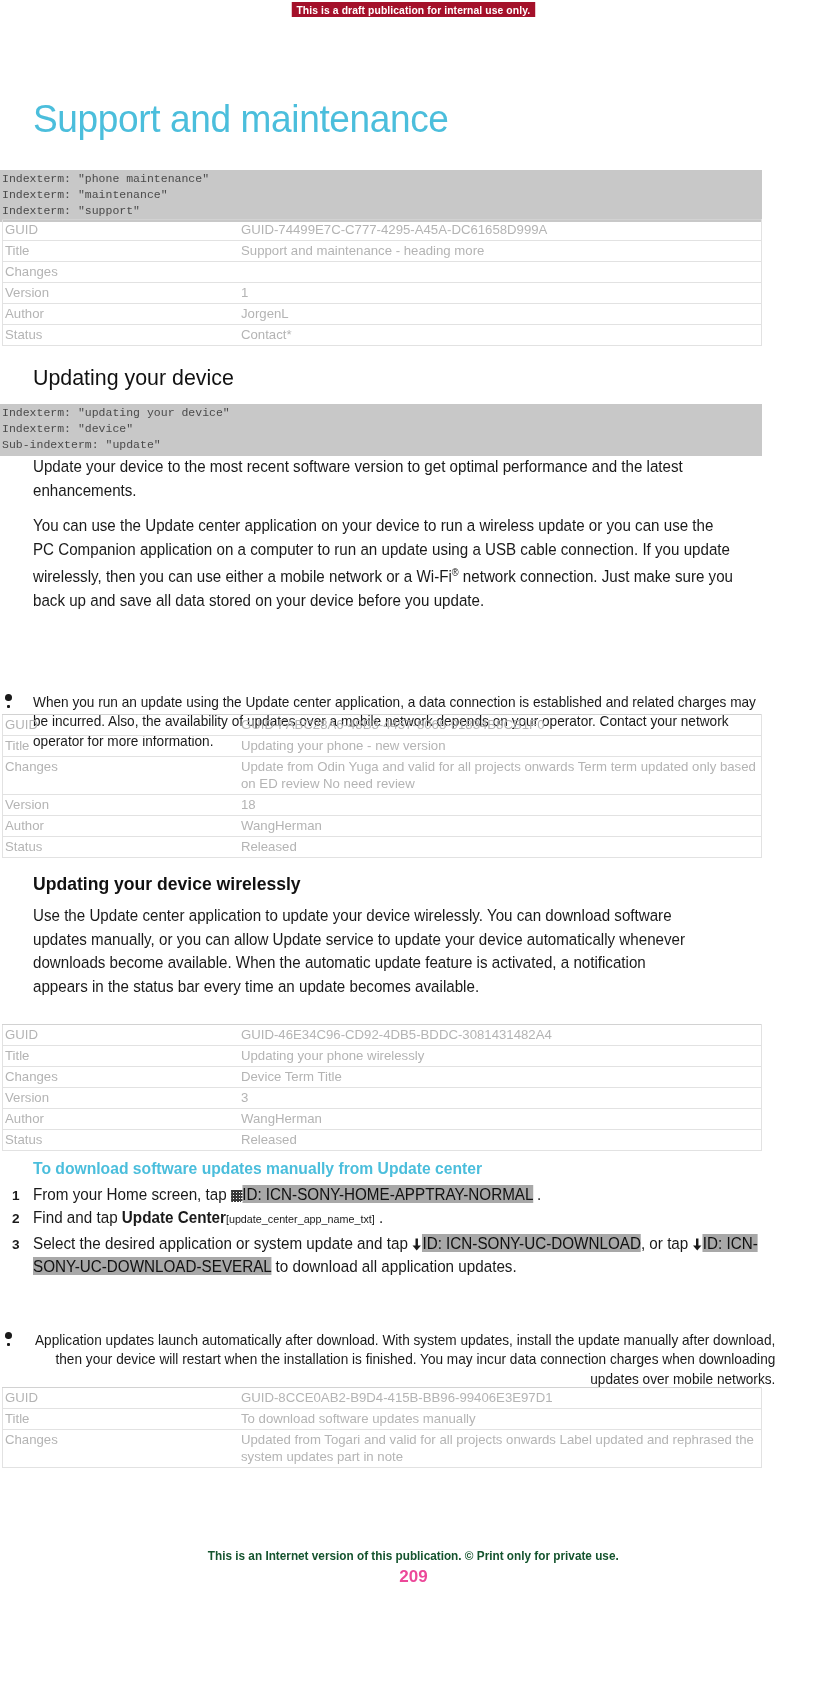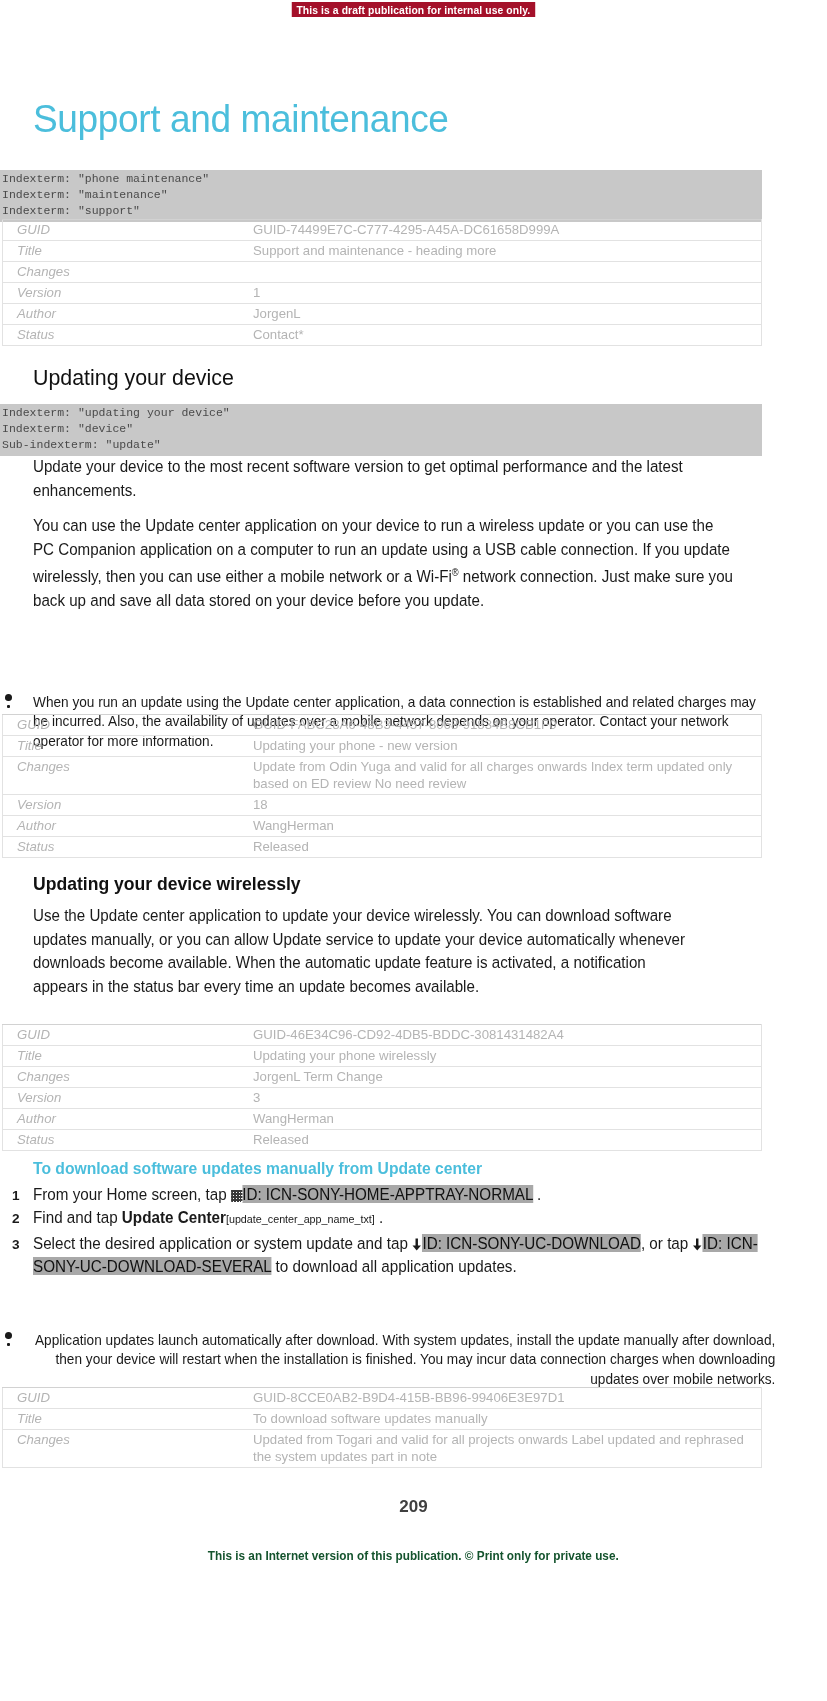--- a/index.html
+++ b/index.html
@@ -81,23 +81,22 @@
   table.meta td {
     border-top: 1px solid #e2e2e2;
     border-bottom: 1px solid #e2e2e2;
     padding: 1px 2px 2px 2px;
     vertical-align: top;
     line-height: 17px;
   }
   table.meta tr:first-child td { border-top: 1px solid #d2d2d2; }
   table.meta td.k {
     width: 232px;
-    font-style: italic;
     border-left: 1px solid #e2e2e2;
-    padding-left: 14px;
+    padding-left: 2px;
   }
   table.meta td.v {
     border-right: 1px solid #e2e2e2;
     margin-left: 36px;
   }
 
   
   .h2 {
     color: #111111;
     font-size: 22.5px;
@@ -235,24 +234,24 @@
   .icn-dl {
     width: 11px;
     height: 14px;
     vertical-align: -3px;
   }
 
   
   .pagenum {
     position: absolute;
     left: 0;
-    top: 1497px;
+    top: 1567px;
     width: 827px;
     text-align: center;
-    color: #404040;
+    color: #ec4899;
     font-size: 17px;
     font-weight: bold;
   }
   .footer-note {
     position: absolute;
     left: 0;
     top: 1549px;
     width: 827px;
     text-align: center;
     color: #14532d;
@@ -335,21 +334,21 @@
           <tr>
         <td class="k">GUID</td>
         <td class="v">GUID-FABC28A6-48B3-4457-8068-91834B8CB1F0</td>
       </tr>
       <tr>
         <td class="k">Title</td>
         <td class="v">Updating your phone - new version</td>
       </tr>
       <tr>
         <td class="k">Changes</td>
-        <td class="v">Update from Odin Yuga and valid for all charges onwards Index term updated only based on ED review No need review</td>
+        <td class="v">Update from Odin Yuga and valid for all projects onwards Term term updated only based on ED review No need review</td>
       </tr>
       <tr>
         <td class="k">Version</td>
         <td class="v">18</td>
       </tr>
       <tr>
         <td class="k">Author</td>
         <td class="v">WangHerman</td>
       </tr>
       <tr>
@@ -370,21 +369,21 @@
           <tr>
         <td class="k">GUID</td>
         <td class="v">GUID-46E34C96-CD92-4DB5-BDDC-3081431482A4</td>
       </tr>
       <tr>
         <td class="k">Title</td>
         <td class="v">Updating your phone wirelessly</td>
       </tr>
       <tr>
         <td class="k">Changes</td>
-        <td class="v">JorgenL Term Change</td>
+        <td class="v">Device Term Title</td>
       </tr>
       <tr>
         <td class="k">Version</td>
         <td class="v">3</td>
       </tr>
       <tr>
         <td class="k">Author</td>
         <td class="v">WangHerman</td>
       </tr>
       <tr>

